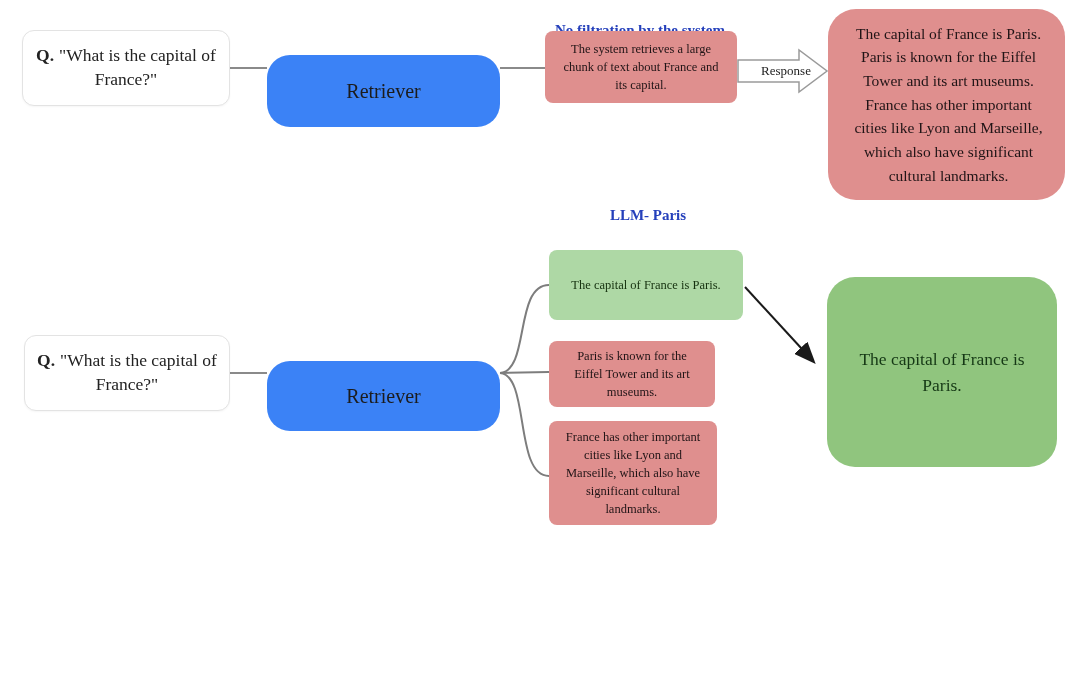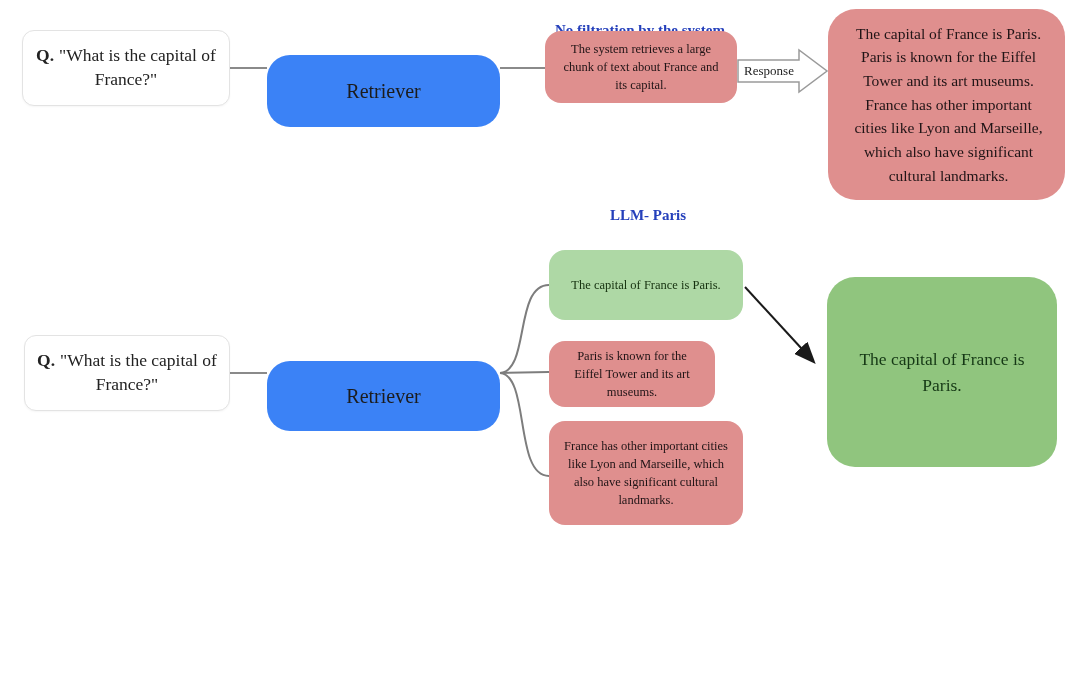--- a/index.html
+++ b/index.html
@@ -3,21 +3,21 @@
 <meta charset="utf-8">
 <style>
   html,body{margin:0;padding:0;background:#ffffff;}
   .canvas{
     position:relative;width:1080px;height:682px;background:#ffffff;overflow:hidden;
     font-family:"Liberation Serif","DejaVu Serif",serif;color:#1a1a1a;
   }
   .abs{position:absolute;box-sizing:border-box;}
   .box{
     display:flex;align-items:center;justify-content:center;text-align:center;
-    border-radius:16px;line-height:1.35;
+    border-radius:8px;line-height:1.35;
   }
   .question{
     background:#ffffff;border:1.5px solid #e3e3e3;border-radius:12px;
     font-size:17.5px;color:#222;box-shadow:0 1px 2px rgba(0,0,0,0.04);
     padding:6px 12px;
   }
   .question b{font-weight:bold;margin-right:5px;}
   .retriever{
     background:#3b82f6;border-radius:23px;font-size:20px;color:#1c1c1c;margin-top:23px;
   }
@@ -76,21 +76,21 @@
   <div class="abs box retriever" style="left:267px;top:32px;width:233px;height:72px;">
     <span>Retriever</span>
   </div>
 
   <div class="abs blue-label" style="left:495px;top:9px;width:290px;margin-top:12px;">No filtration by the system</div>
 
   <div class="abs box chunk chunk-pink" style="left:545px;top:31px;width:192px;height:72px;">
     <span>The system retrieves a large chunk of text about France and its capital.</span>
   </div>
 
-  <div class="abs response-label" style="left:738px;top:63px;width:62px;">Response</div>
+  <div class="abs response-label" style="left:755px;top:63px;width:62px;">Response</div>
 
   <div class="abs box big-output output-pink" style="left:828px;top:9px;width:237px;height:191px;padding-left:20px;">
     <span>The capital of France is Paris. Paris is known for the Eiffel Tower and its art museums. France has other important cities like Lyon and Marseille, which also have significant cultural landmarks.</span>
   </div>
 
   <div class="abs blue-label" style="left:548px;top:206px;width:200px;">
     <div>LLM- Paris</div>
   </div>
 
   <div class="abs box question" style="left:24px;top:335px;width:206px;height:76px;">
@@ -104,21 +104,21 @@
   </div>
 
   <div class="abs box chunk chunk-green" style="left:549px;top:250px;width:194px;height:70px;">
     <span>The capital of France is Paris.</span>
   </div>
 
   <div class="abs box chunk chunk-pink" style="left:549px;top:341px;width:166px;height:66px;">
     <span>Paris is known for the Eiffel Tower and its art museums.</span>
   </div>
 
-  <div class="abs box chunk chunk-pink" style="left:549px;top:421px;width:194px;height:104px;">
+  <div class="abs box chunk chunk-pink" style="left:549px;top:421px;width:168px;height:104px;">
     <span>France has other important cities like Lyon and Marseille, which also have significant cultural landmarks.</span>
   </div>
 
   <div class="abs box big-output output-green" style="left:827px;top:277px;width:230px;height:190px;">
     <span>The capital of France is Paris.</span>
   </div>
 
 
 </div>
 

